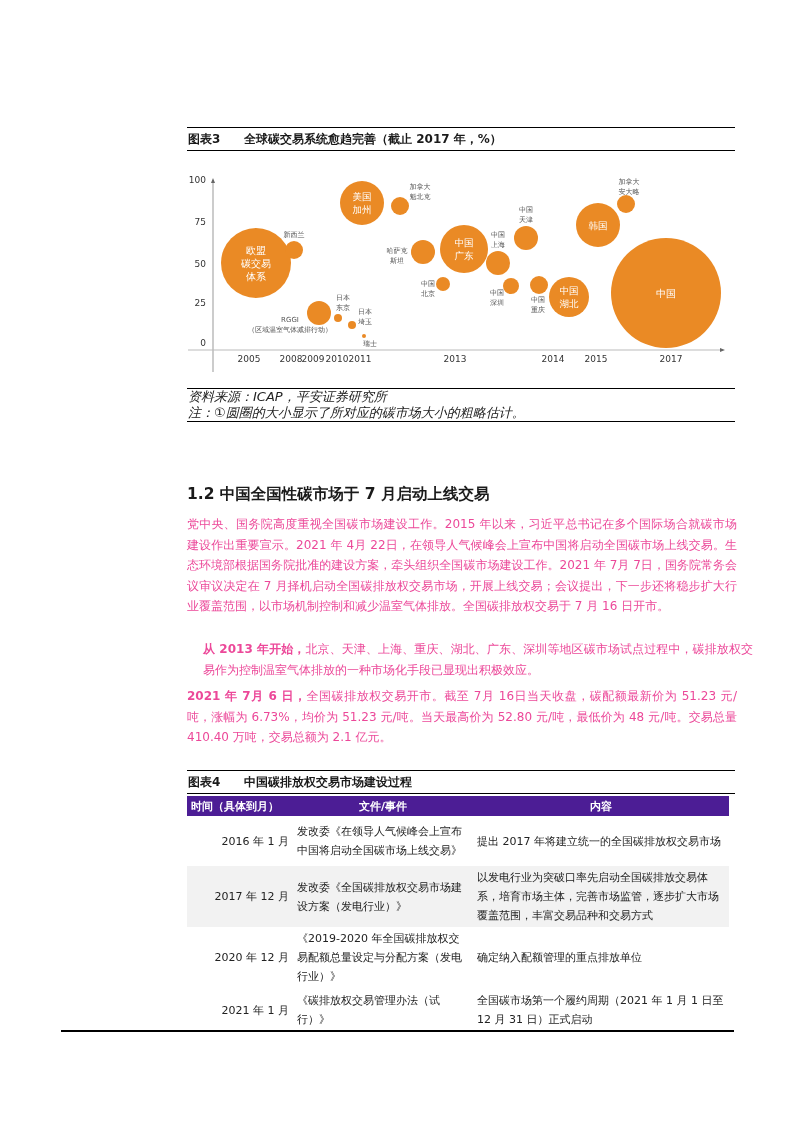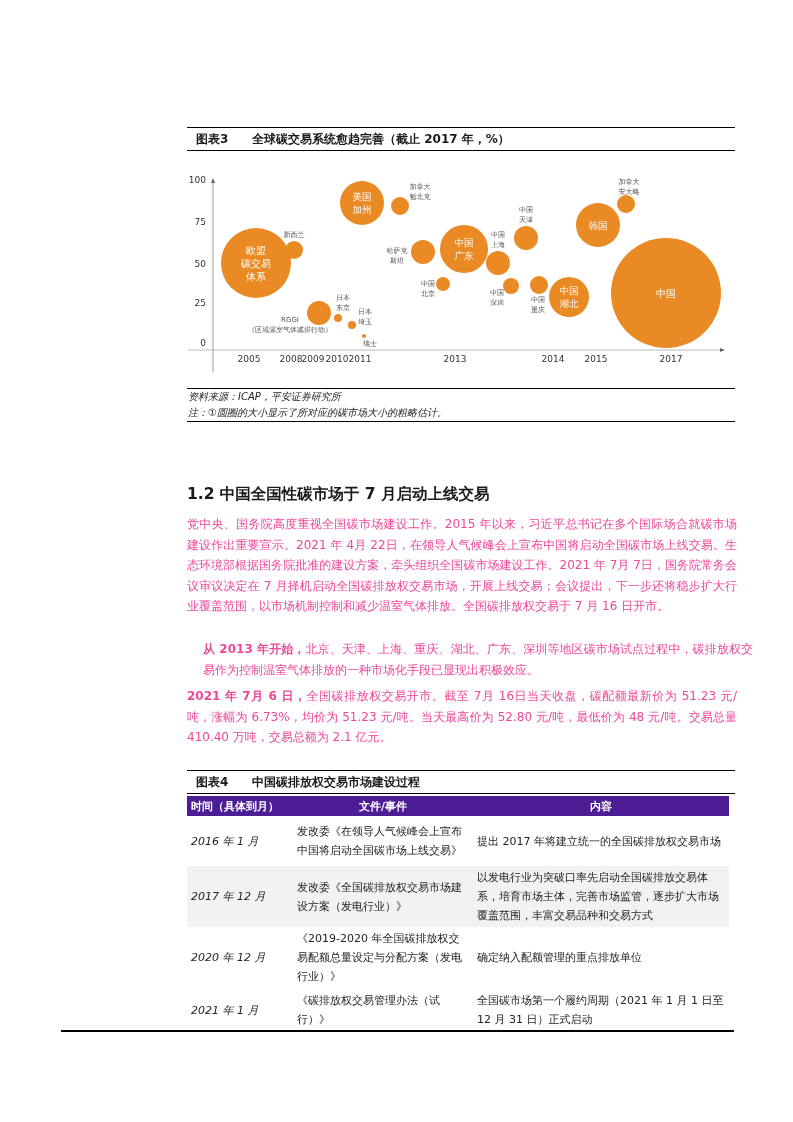--- a/index.html
+++ b/index.html
@@ -1,31 +1,31 @@
 <!DOCTYPE html>
 <html><head>
 <meta charset="utf-8">
 <style>
   html, body { margin:0; padding:0; background:#ffffff; }
   body { width:793px; height:1122px; position:relative; overflow:hidden;
          font-family:"DejaVu Sans","Liberation Sans",sans-serif; color:#1a1a1a; }
   .abs { position:absolute; }
   .fig-title-bar { position:absolute; left:187px; width:548px; border-top:1.5px solid #000; border-bottom:1.5px solid #000; }
-  .fig-title { font-size:12px; font-weight:bold; padding:3px 0 2px 1px; white-space:nowrap;margin-left:8px; }
+  .fig-title { font-size:12px; font-weight:bold; padding:3px 0 2px 1px; white-space:nowrap; }
   .fig-title .num { display:inline-block; width:56px; }
   .notes { position:absolute; left:187px; width:548px; top:388px; border-top:1.5px solid #000; border-bottom:1.5px solid #000; }
-  .notes div { font-size:10px; font-style:italic; color:#222; line-height:16px; padding-left:1px; white-space:nowrap; }
+  .notes div { font-size:13px; font-style:italic; color:#222; line-height:16px; padding-left:1px; white-space:nowrap; }
   .section-heading { position:absolute; left:187px; top:484px; font-size:15.5px; font-weight:bold; white-space:nowrap; }
   .para { position:absolute; left:187px; width:550px; font-size:12px; line-height:20.5px; text-align:justify; color:#ec4899; }
   .para b { font-weight:bold; }
   table.t4 { position:absolute; left:187px; top:796px; width:542px; border-collapse:collapse; font-size:11px; color:#222; }
   table.t4 th { background:#4c1d95; color:#fff; font-weight:bold; height:20px; padding:0 4px; text-align:center; font-size:11px; }
   table.t4 th.first { text-align:left; }
   table.t4 td { padding:2px 4px; line-height:19px; vertical-align:middle; }
-  table.t4 td.c1 { text-align:left; width:98px;font-style:italic; }
+  table.t4 td.c1 { text-align:right; width:98px; }
   table.t4 td.c2 { width:172px; }
   table.t4 tr.shade td { background:#f2f2f2; }
   .footer-line { position:absolute; left:61px; top:1030px; width:673px; height:1.5px; background:#000; }
   svg text { font-family:"DejaVu Sans","Liberation Sans",sans-serif; }
 </style>
 </head>
 <body>
 
 <div class="fig-title-bar" style="top:127px;">
   <div class="fig-title">

